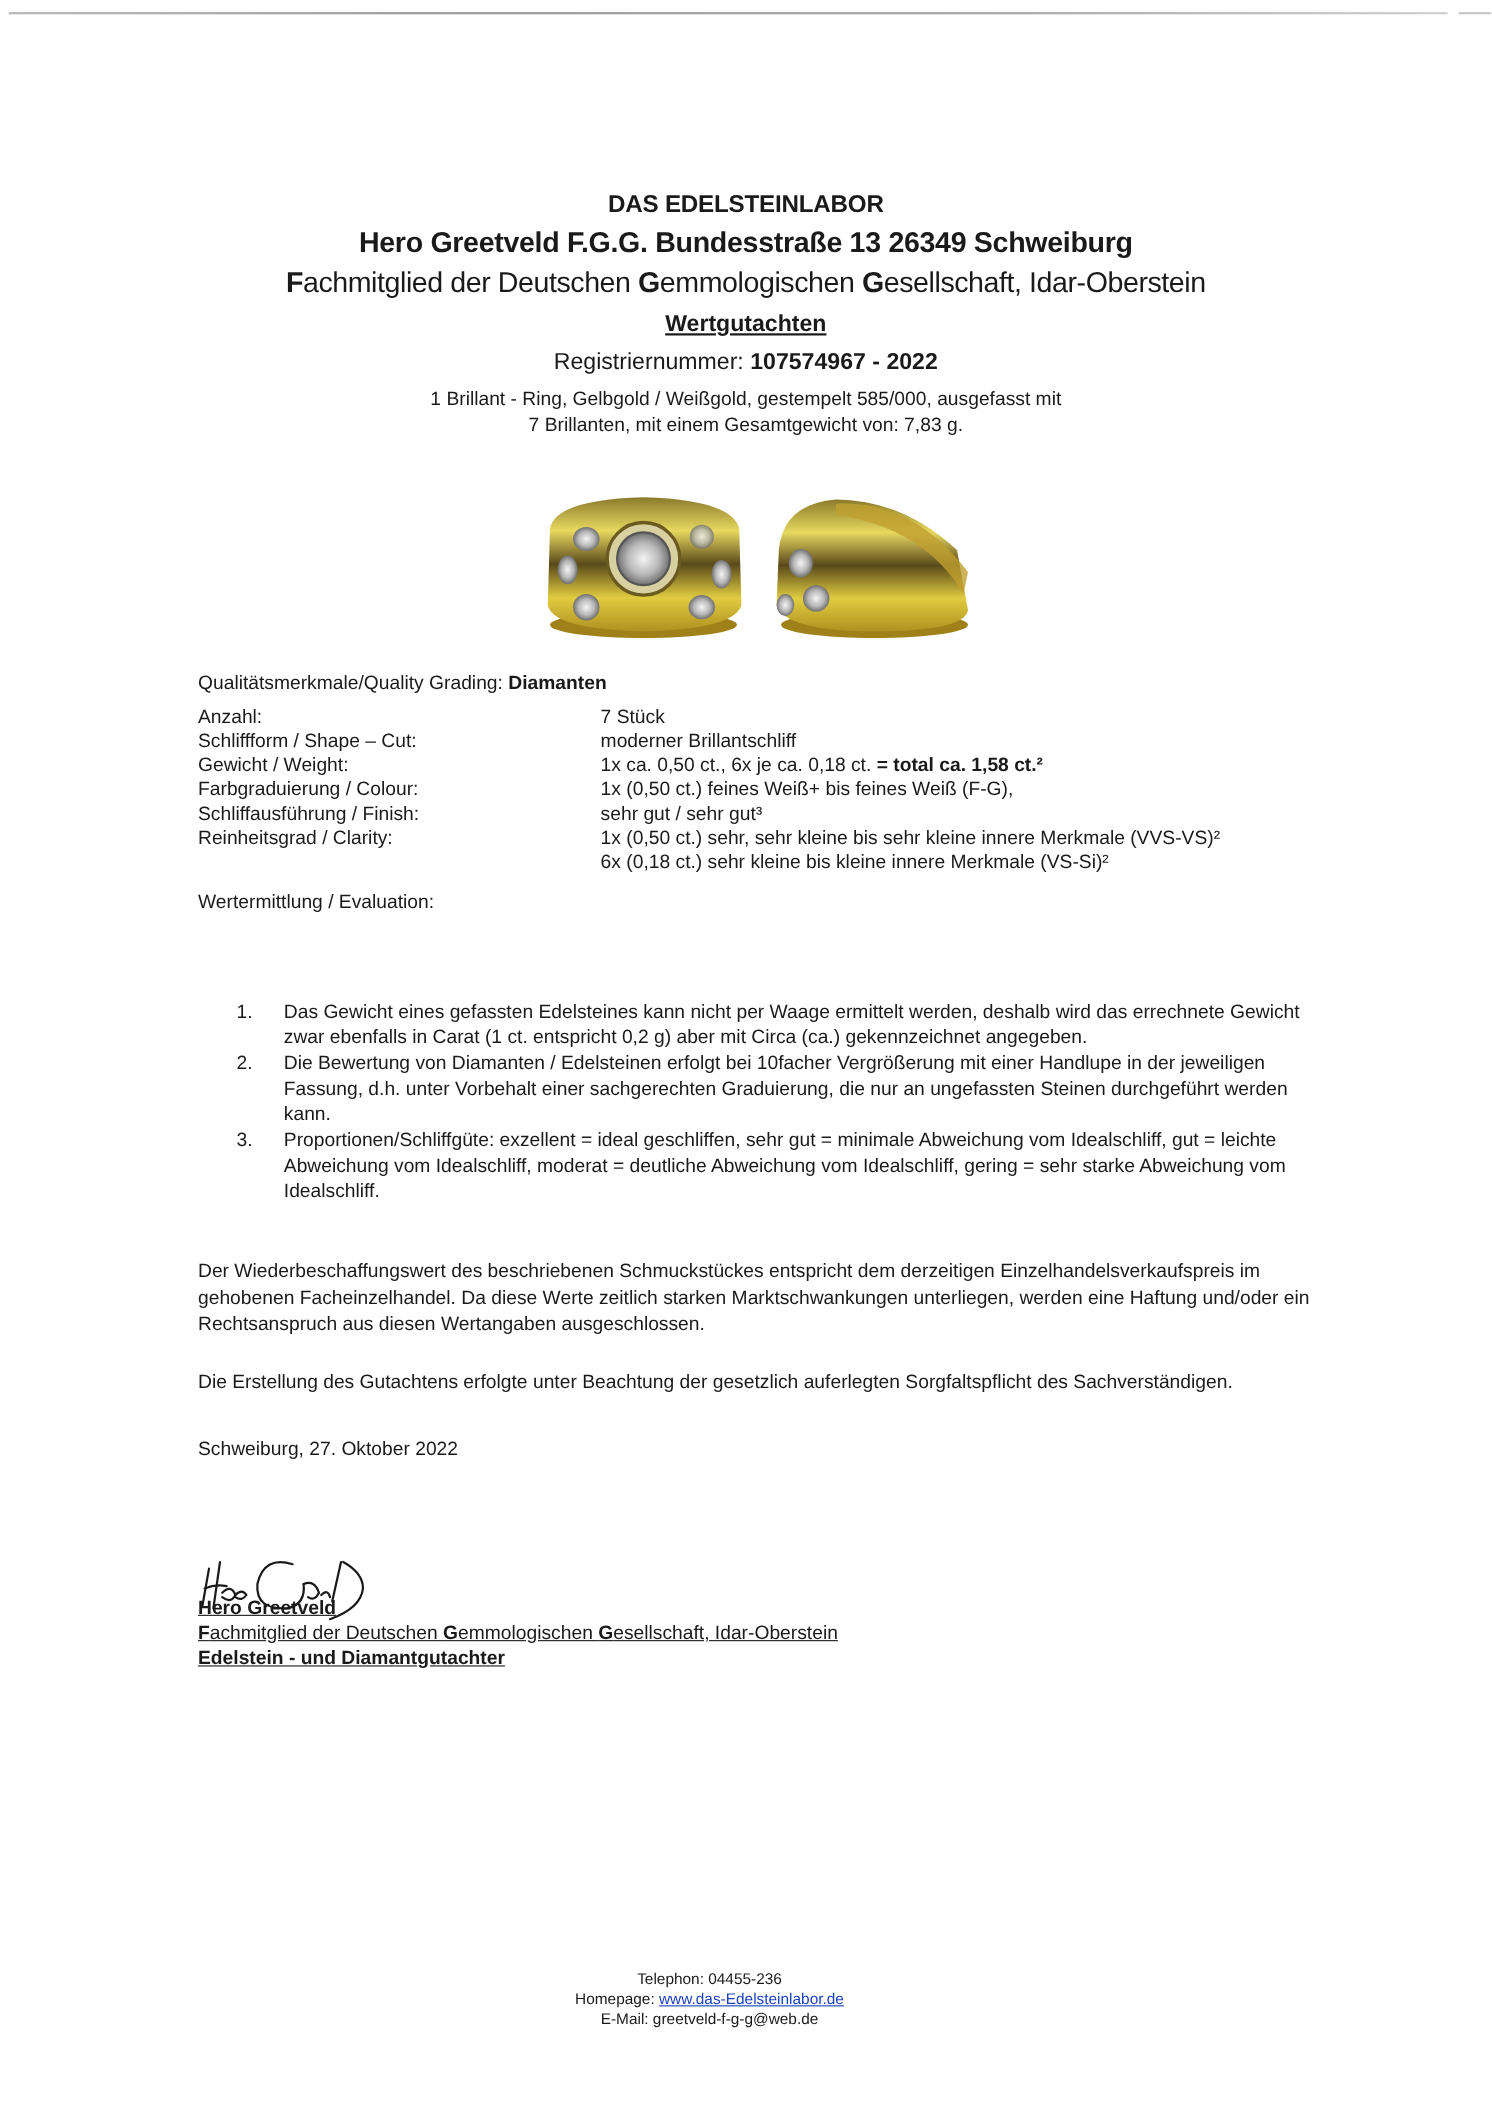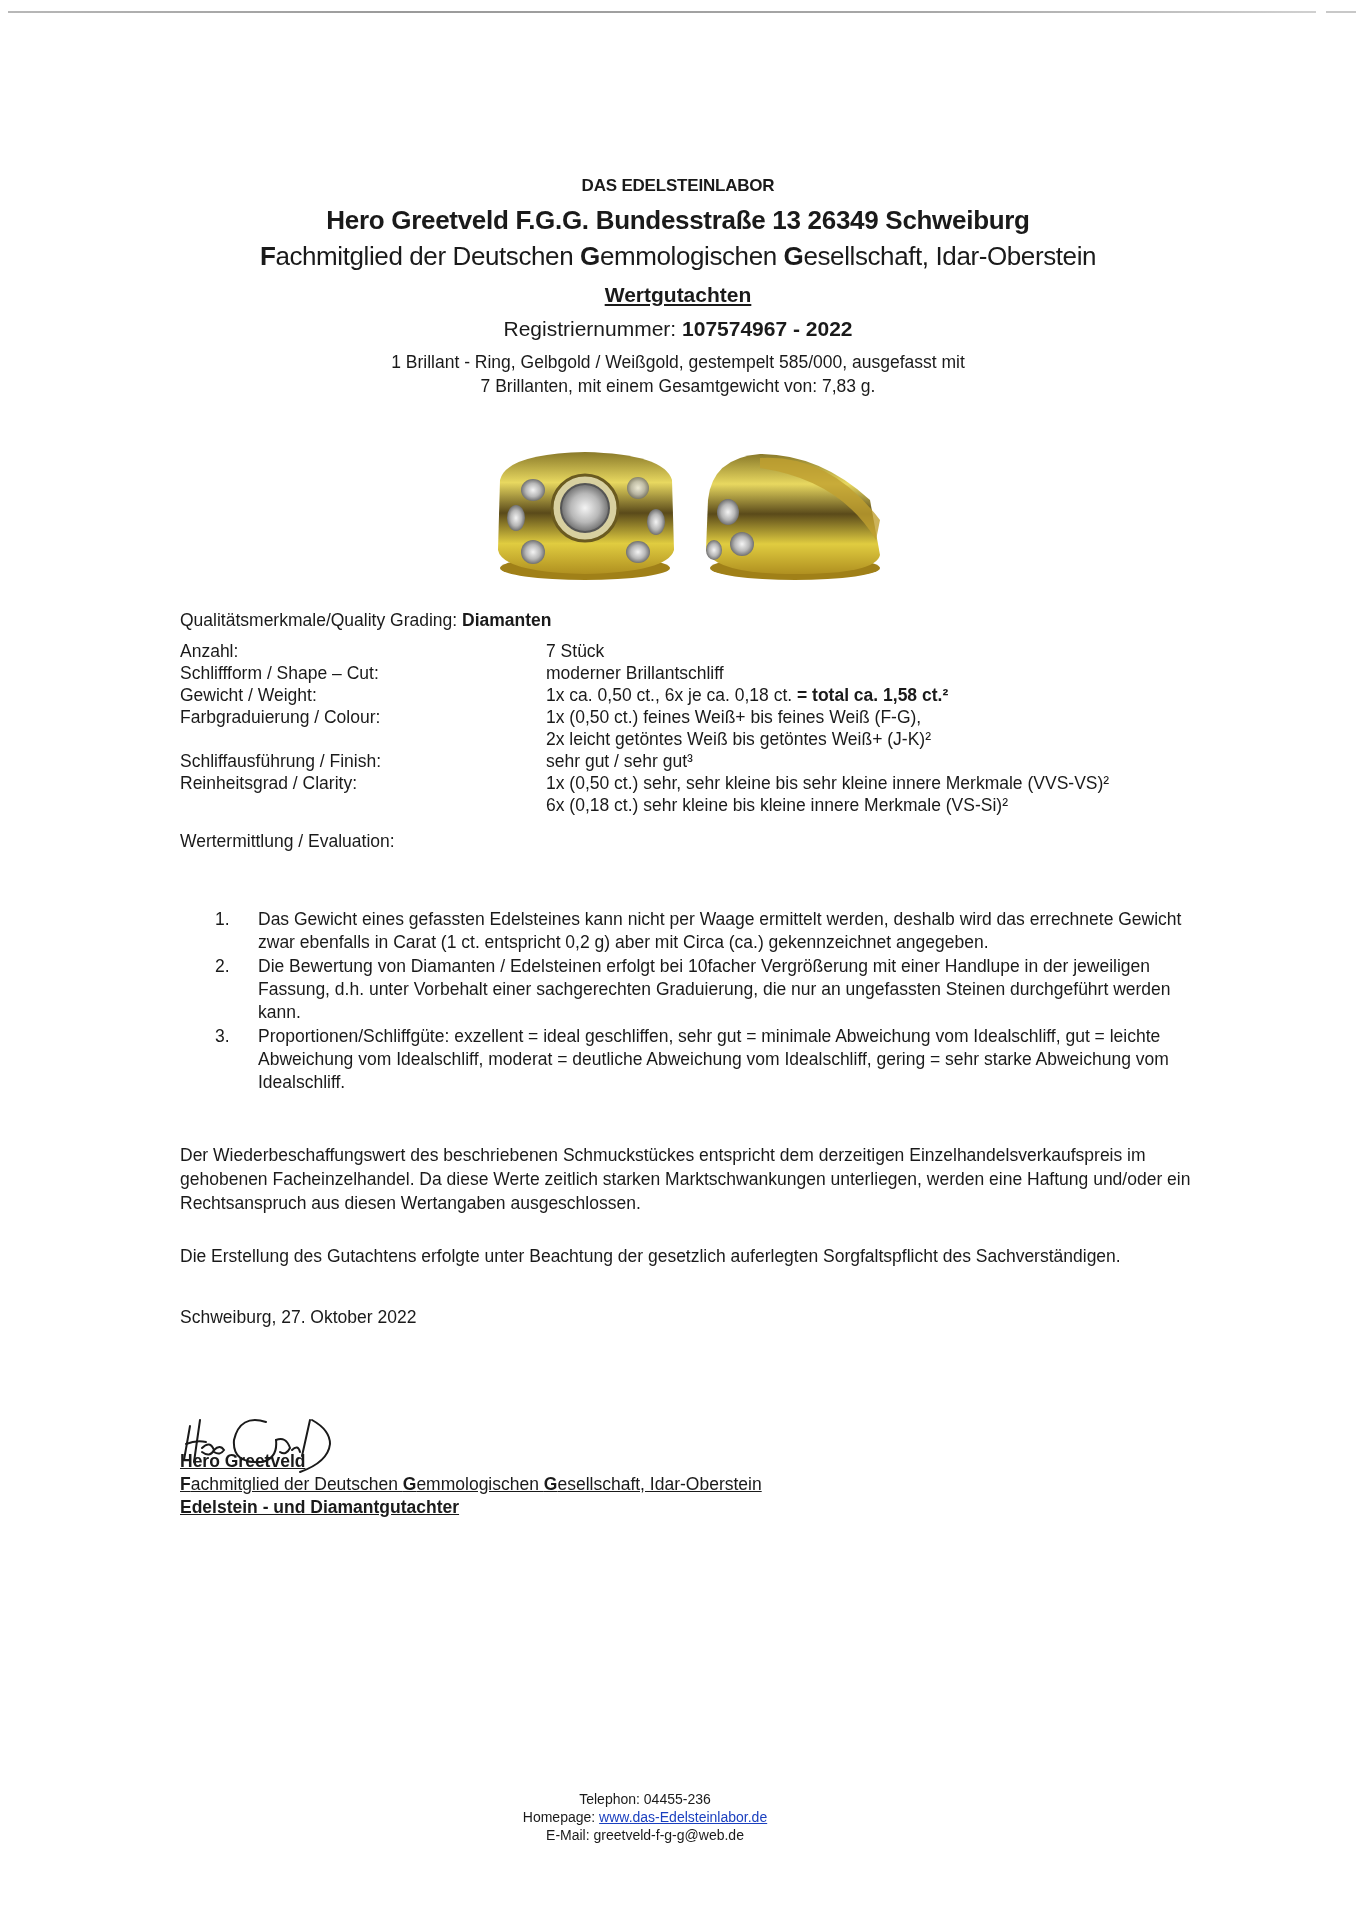--- a/index.html
+++ b/index.html
@@ -8,21 +8,21 @@
     font-family: "Liberation Sans", sans-serif; color: #1a1a1a;
   }
   .top-rule {
     position: absolute; left: 8px; right: 40px; top: 11px; height: 2px;
     background: linear-gradient(to right, #b8b8b8, #9a9a9a 30%, #a8a8a8 70%, #d0d0d0);
   }
   .top-rule-right {
     position: absolute; right: 0; width: 30px; top: 11px; height: 2px; background: #c8c8c8;
   }
   .header { position: absolute; left: 0; width: 1356px; top: 170px; text-align: center; }
-  .h1 { font-weight: bold; font-size: 17px; line-height: 32px; letter-spacing: -0.2px; }
+  .h1 { font-weight: bold; font-size: 22px; line-height: 32px; letter-spacing: -0.2px; }
   .h2 { font-weight: bold; font-size: 26px; line-height: 32px; margin-top: 2px; letter-spacing: -0.3px; }
   .h3 { font-size: 26px; line-height: 32px; margin-top: 4px; letter-spacing: -0.4px; }
   .h3 b { font-weight: bold; }
   .title { font-weight: bold; font-size: 21px; text-decoration: underline; margin-top: 10px; line-height: 26px; }
   .regnr { font-size: 21px; margin-top: 8px; line-height: 26px; }
   .regnr b { font-weight: bold; }
   .intro { font-size: 17.5px; line-height: 24px; margin-top: 8px; }
   .intro div { line-height: 24px; }
 
   .ring-images { position: absolute; top: 440px; left: 488px; width: 400px; height: 145px; }
@@ -117,24 +117,20 @@
     </div>
   <div class="row">
       <span class="lbl">Gewicht / Weight:</span>
       <span class="val"><span>1x ca. 0,50 ct., 6x je ca. 0,18 ct. </span><b>= total ca. 1,58 ct.²</b></span>
     </div>
   <div class="row">
       <span class="lbl">Farbgraduierung / Colour:</span>
       <span class="val">1x (0,50 ct.) feines Weiß+ bis feines Weiß (F-G),</span>
     </div>
   <div class="row">
-      <span class="lbl"></span>
-      <span class="val">2x leicht getöntes Weiß bis getöntes Weiß+ (J-K)²</span>
-    </div>
-  <div class="row">
       <span class="lbl">Schliffausführung / Finish:</span>
       <span class="val">sehr gut / sehr gut³</span>
     </div>
   <div class="row">
       <span class="lbl">Reinheitsgrad / Clarity:</span>
       <span class="val">1x (0,50 ct.) sehr, sehr kleine bis sehr kleine innere Merkmale (VVS-VS)²</span>
     </div>
   <div class="row">
       <span class="lbl"></span>
       <span class="val">6x (0,18 ct.) sehr kleine bis kleine innere Merkmale (VS-Si)²</span>

